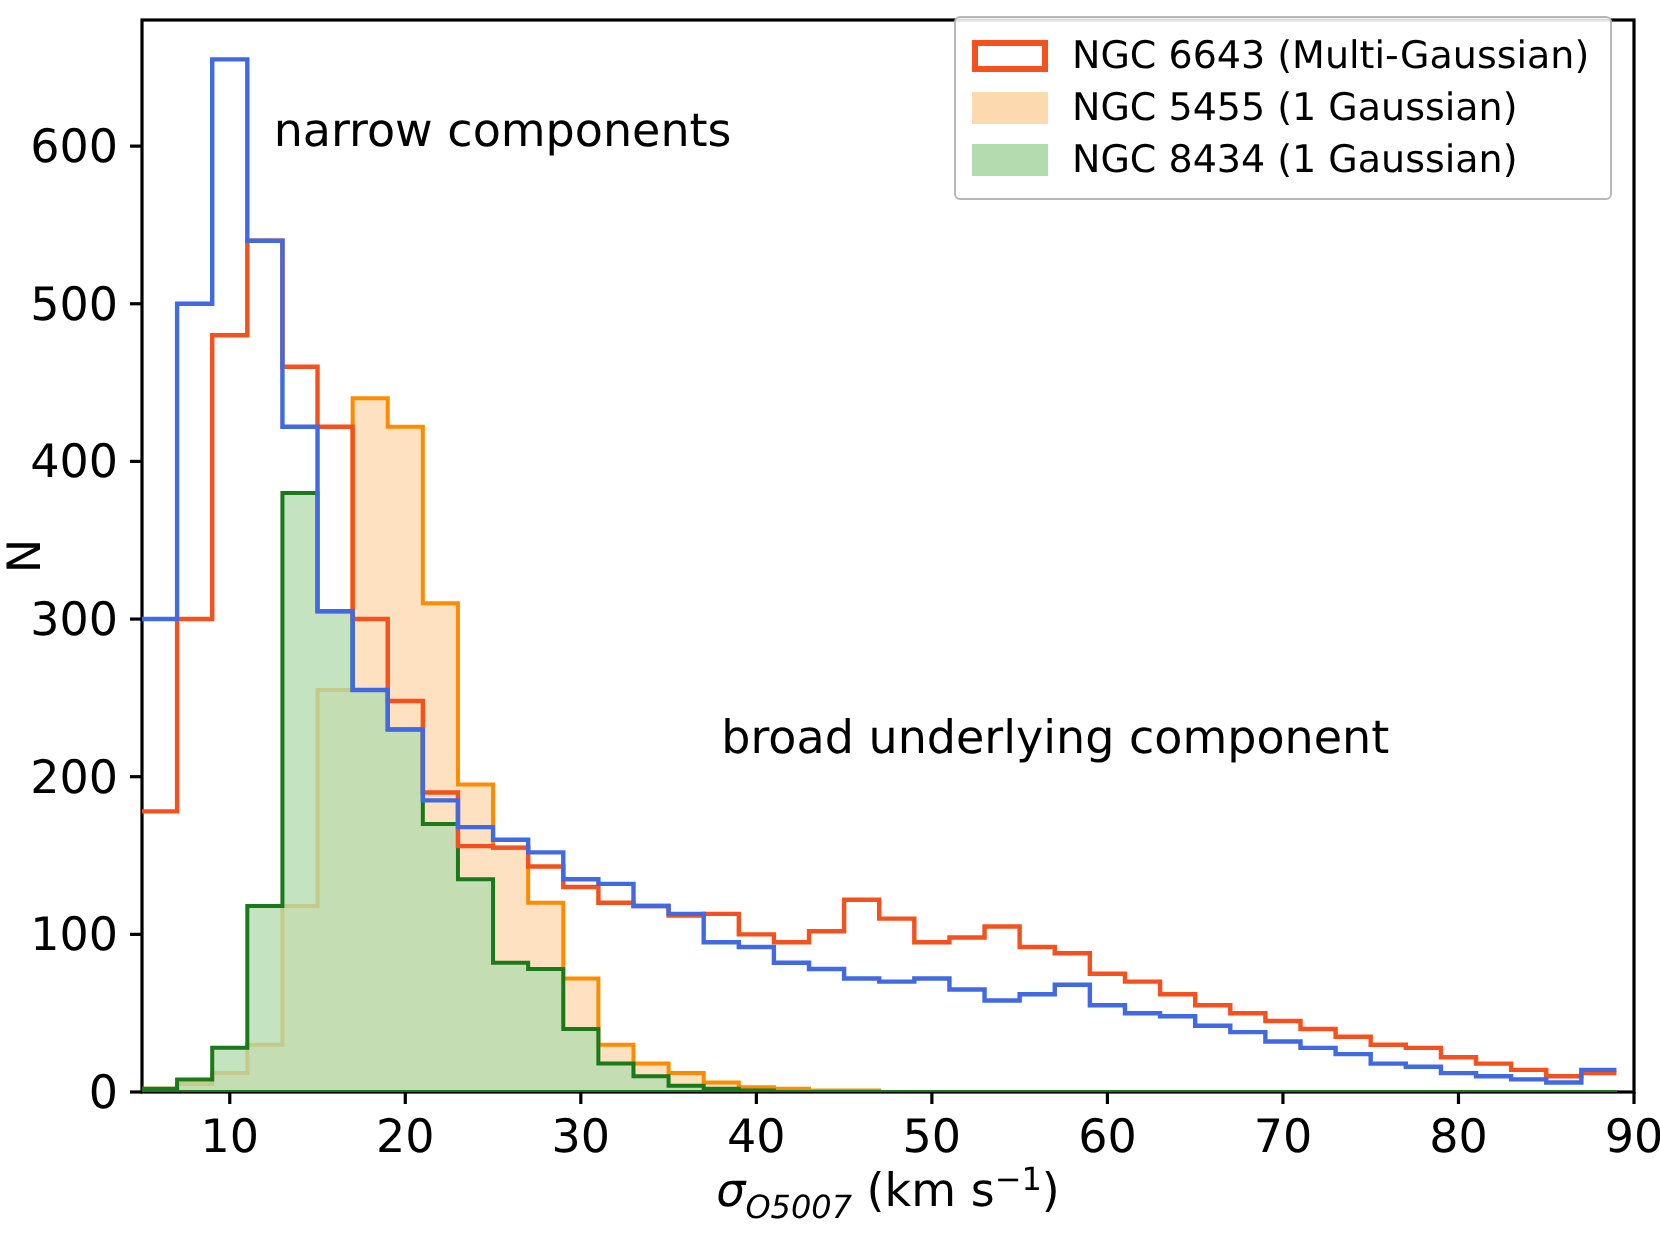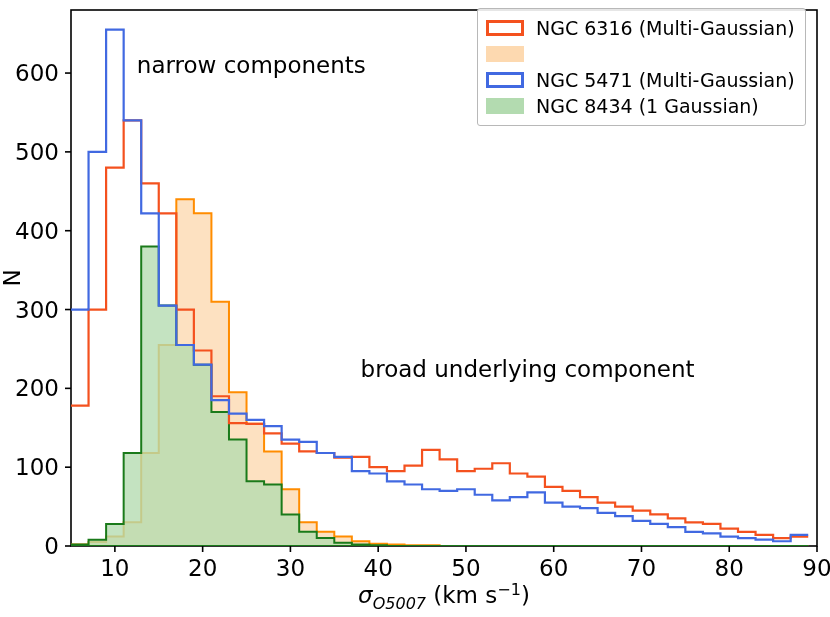--- a/index.html
+++ b/index.html
@@ -68,27 +68,24 @@
         <path d="M 71.00 405.69 L 88.55 405.69 L 88.55 309.53 L 106.11 309.53 L 106.11 167.65 L 123.66 167.65 L 123.66 120.35 L 141.21 120.35 L 141.21 183.41 L 158.76 183.41 L 158.76 213.36 L 176.32 213.36 L 176.32 309.53 L 193.87 309.53 L 193.87 350.52 L 211.42 350.52 L 211.42 396.24 L 228.98 396.24 L 228.98 423.04 L 246.53 423.04 L 246.53 423.82 L 264.08 423.82 L 264.08 433.28 L 281.64 433.28 L 281.64 443.53 L 299.19 443.53 L 299.19 451.41 L 316.74 451.41 L 316.74 452.99 L 334.29 452.99 L 334.29 457.72 L 351.85 457.72 L 351.85 456.93 L 369.40 456.93 L 369.40 467.18 L 386.95 467.18 L 386.95 471.12 L 404.51 471.12 L 404.51 465.60 L 422.06 465.60 L 422.06 449.84 L 439.61 449.84 L 439.61 459.29 L 457.16 459.29 L 457.16 471.12 L 474.72 471.12 L 474.72 468.75 L 492.27 468.75 L 492.27 463.24 L 509.82 463.24 L 509.82 473.48 L 527.38 473.48 L 527.38 476.64 L 544.93 476.64 L 544.93 486.88 L 562.48 486.88 L 562.48 490.82 L 580.04 490.82 L 580.04 497.13 L 597.59 497.13 L 597.59 502.65 L 615.14 502.65 L 615.14 506.59 L 632.69 506.59 L 632.69 510.53 L 650.25 510.53 L 650.25 514.47 L 667.80 514.47 L 667.80 518.41 L 685.35 518.41 L 685.35 522.35 L 702.91 522.35 L 702.91 523.93 L 720.46 523.93 L 720.46 528.66 L 738.01 528.66 L 738.01 531.81 L 755.56 531.81 L 755.56 534.96 L 773.12 534.96 L 773.12 538.12 L 790.67 538.12 L 790.67 536.54 L 808.22 536.54 " fill="none" stroke="#f4511e" stroke-width="2.2" stroke-linejoin="miter"></path>
         <path d="M 71.00 309.53 L 88.55 309.53 L 88.55 151.88 L 106.11 151.88 L 106.11 29.71 L 123.66 29.71 L 123.66 120.35 L 141.21 120.35 L 141.21 213.36 L 158.76 213.36 L 158.76 305.59 L 176.32 305.59 L 176.32 345.00 L 193.87 345.00 L 193.87 364.71 L 211.42 364.71 L 211.42 400.18 L 228.98 400.18 L 228.98 413.58 L 246.53 413.58 L 246.53 419.88 L 264.08 419.88 L 264.08 426.19 L 281.64 426.19 L 281.64 439.59 L 299.19 439.59 L 299.19 441.95 L 316.74 441.95 L 316.74 452.99 L 334.29 452.99 L 334.29 456.93 L 351.85 456.93 L 351.85 471.12 L 369.40 471.12 L 369.40 473.48 L 386.95 473.48 L 386.95 481.36 L 404.51 481.36 L 404.51 484.52 L 422.06 484.52 L 422.06 489.25 L 439.61 489.25 L 439.61 490.82 L 457.16 490.82 L 457.16 489.25 L 474.72 489.25 L 474.72 494.76 L 492.27 494.76 L 492.27 500.28 L 509.82 500.28 L 509.82 497.13 L 527.38 497.13 L 527.38 492.40 L 544.93 492.40 L 544.93 502.65 L 562.48 502.65 L 562.48 506.59 L 580.04 506.59 L 580.04 508.16 L 597.59 508.16 L 597.59 512.89 L 615.14 512.89 L 615.14 516.05 L 632.69 516.05 L 632.69 520.78 L 650.25 520.78 L 650.25 523.93 L 667.80 523.93 L 667.80 527.08 L 685.35 527.08 L 685.35 531.81 L 702.91 531.81 L 702.91 533.39 L 720.46 533.39 L 720.46 536.54 L 738.01 536.54 L 738.01 538.12 L 755.56 538.12 L 755.56 539.69 L 773.12 539.69 L 773.12 541.27 L 790.67 541.27 L 790.67 534.96 L 808.22 534.96 " fill="none" stroke="#4169e1" stroke-width="2.2" stroke-linejoin="miter"></path>
       </g>
       <text x="136.8235294117647" y="73.05882352941177" class="annot">narrow components</text>
       <text x="360.6235294117647" y="376.52941176470586" class="annot">broad underlying component</text>
     </svg>
 
   <div class="legendbox" id="legend" style="left: 477px; top: 8px;">
       <div class="legrow">
         <span class="swatch" style="border: 3px solid rgb(244, 81, 30); background: rgb(255, 255, 255);"></span>
-        <span class="legtext">NGC 6316 (Multi-Gaussian)</span>
+        <span class="legtext">NGC 6643 (Multi-Gaussian)</span>
       </div>
       <div class="legrow">
         <span class="swatch" style="background: rgb(253, 217, 176); border: 0px;"></span>
-      </div>
-      <div class="legrow">
-        <span class="swatch" style="border: 3px solid rgb(65, 105, 225); background: rgb(255, 255, 255);"></span>
-        <span class="legtext">NGC 5471 (Multi-Gaussian)</span>
+        <span class="legtext">NGC 5455 (1 Gaussian)</span>
       </div>
       <div class="legrow">
         <span class="swatch" style="background: rgb(179, 219, 176); border: 0px;"></span>
         <span class="legtext">NGC 8434 (1 Gaussian)</span>
       </div>
     </div>
 </div>
 
 </body></html>

